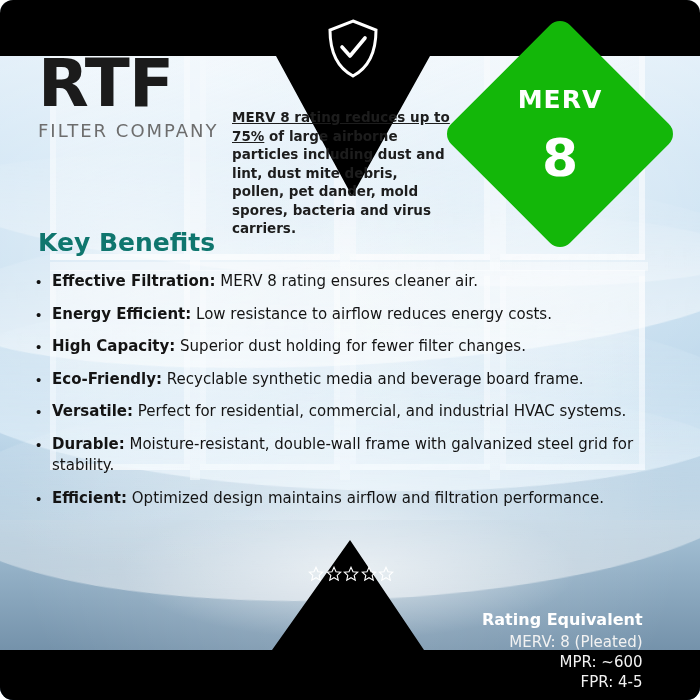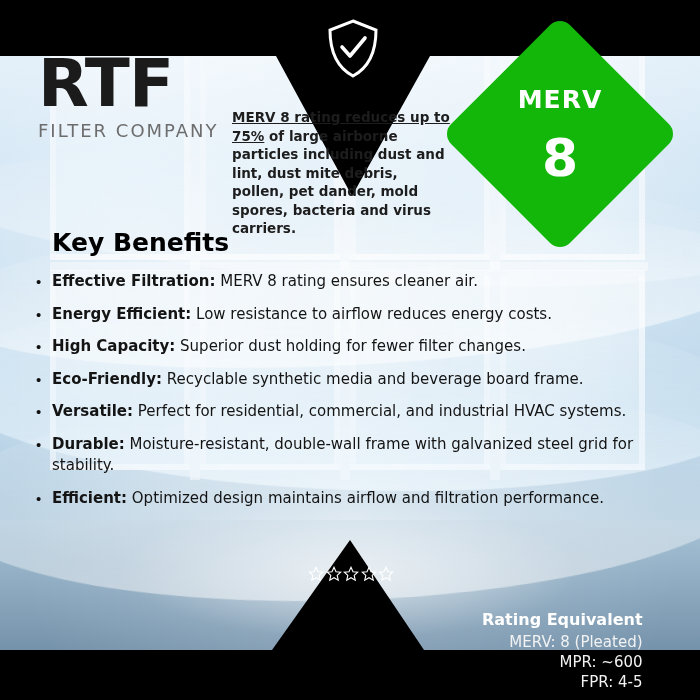--- a/index.html
+++ b/index.html
@@ -11,20 +11,21 @@
     height: 700px;
     font-family: "Liberation Sans", sans-serif;
     overflow: hidden;
   }
   .canvas {
     position: relative;
     width: 700px;
     height: 700px;
     overflow: hidden;
     background: #cfe3f2;
+    border-radius: 13px;
   }
   
   .bg-photo {
     position: absolute;
     inset: 0;
     background:
       linear-gradient(180deg, rgba(236,245,252,0.95) 0%, rgba(206,228,244,0.85) 22%, rgba(188,216,236,0.8) 45%, rgba(176,206,228,0.85) 62%, rgba(150,184,208,0.9) 78%, rgba(120,152,178,0.95) 100%);
   }
   .window-frame {
     position: absolute;
@@ -195,22 +196,22 @@
   .benefits {
     position: absolute;
     left: 32px;
     top: 228px;
     width: 630px;
   }
   .benefits-title {
     font-family: "DejaVu Sans", sans-serif;
     font-size: 25px;
     font-weight: bold;
-    color: #000000;
-    margin: 0 0 14px 20px;
+    color: #0f766e;
+    margin: 0 0 14px 6px;
   }
   .benefit-row {
     display: flex;
     align-items: flex-start;
     margin-bottom: 11px;
   }
   .bullet {
     width: 12px;
     flex: 0 0 12px;
     font-size: 15px;

